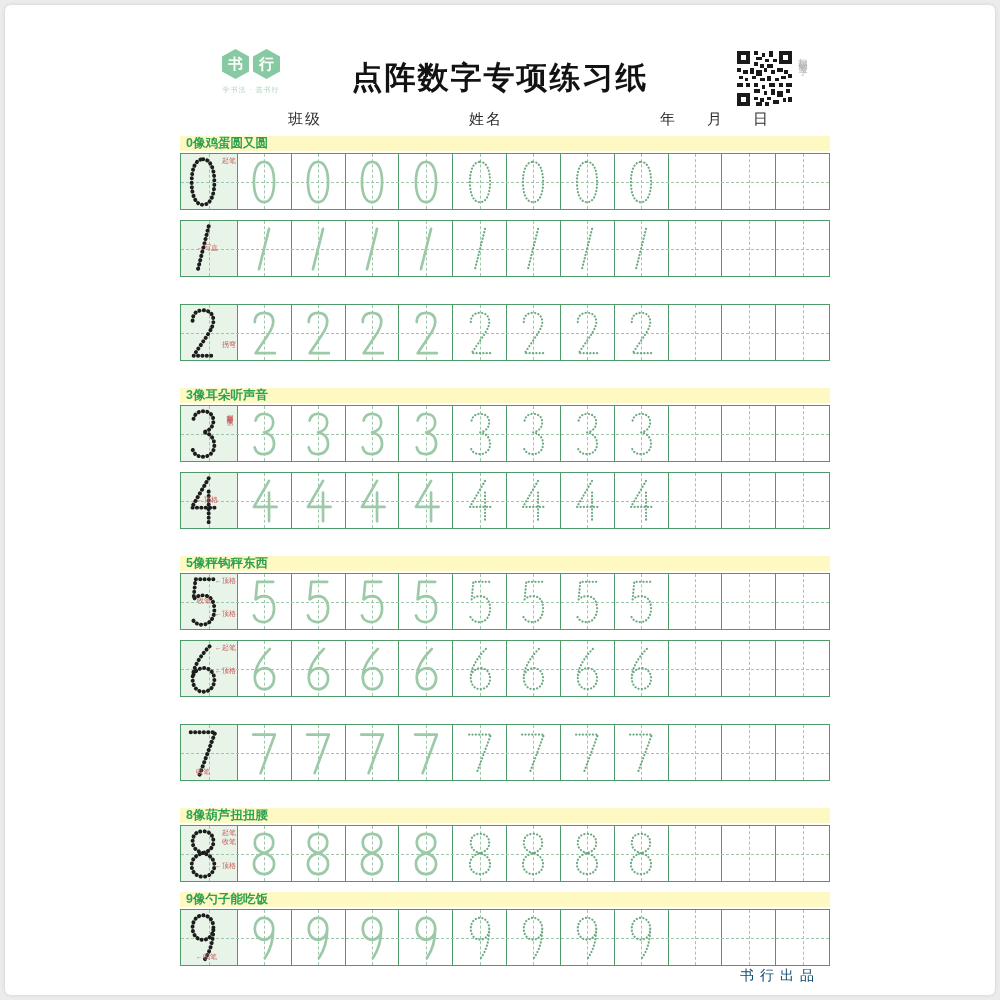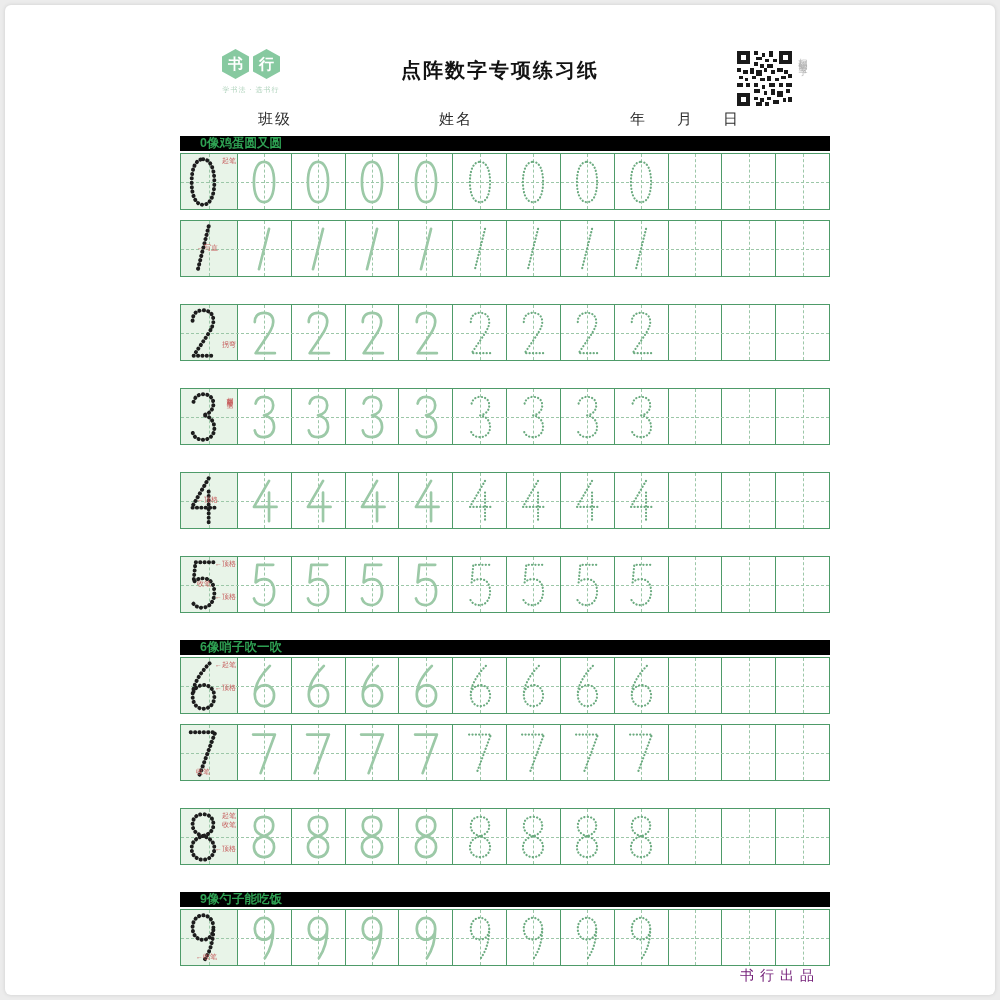--- a/index.html
+++ b/index.html
@@ -7,36 +7,36 @@
   .page{position:absolute;inset:5px;background:#ffffff;border-radius:6px;box-shadow:0 0 4px rgba(0,0,0,.12);overflow:hidden;}
 
   
   .logo{position:absolute;left:186px;top:44px;width:120px;text-align:center;}
   .logo-hexes{display:flex;gap:4px;justify-content:center;}
   .hex{width:27px;height:30px;background:#87c9a0;clip-path:polygon(50% 0,100% 25%,100% 75%,50% 100%,0 75%,0 25%);
        color:#fff;font-family:"Liberation Serif",serif;font-size:15px;font-weight:bold;
        display:flex;align-items:center;justify-content:center;}
   .logo-sub{margin-top:6px;font-size:7px;color:#aed2bb;letter-spacing:1px;}
   .title{position:absolute;left:0;right:0;top:52px;text-align:center;
-         font-size:20px;font-weight:bold;color:#121212;letter-spacing:2px;}
+         font-size:31px;font-weight:bold;color:#121212;letter-spacing:2px;}
   .qr-wrap{position:absolute;left:732px;top:46px;display:flex;gap:4px;}
   .qr{width:55px;height:55px;}
   .qr-caption{writing-mode:vertical-rl;font-size:9px;color:#b3b3b3;letter-spacing:2px;height:55px;}
 
   
   .form-line{position:absolute;left:0;top:105px;width:1000px;height:20px;
              font-family:"Liberation Serif",serif;font-size:15px;color:#2b2b2b;}
-  .form-line span{position:absolute;letter-spacing:2px;}
+  .form-line span{position:absolute;letter-spacing:2px;margin-left:30px;}
   .fl-class{left:253px;} .fl-name{left:434px;} .fl-year{left:625px;} .fl-month{left:672px;} .fl-day{left:718px;}
 
   
   .rows{position:absolute;left:175px;top:131px;width:650px;}
   .prow{height:84px;}
-  .row-band{height:15px;line-height:15px;background:#000000;color:#2ea052;
-            font-size:12.5px;font-weight:bold;padding-left:20px;box-sizing:border-box;margin-bottom:2px;}
+  .row-band{height:15px;line-height:15px;background:#fef9c3;color:#2ea052;
+            font-size:12.5px;font-weight:bold;padding-left:6px;box-sizing:border-box;margin-bottom:2px;}
   .grid{position:relative;height:57px;border:1.5px solid #4e9b69;display:flex;box-sizing:border-box;background:#fff;}
   .grid::after{content:'';position:absolute;left:0;right:0;top:50%;border-top:1.5px dashed #9cc7a8;z-index:1;}
   .excell{position:relative;width:56px;flex:0 0 56px;background:#e8f4e8;}
   .cell{position:relative;flex:1 1 0;border-left:1px solid #4e9b69;}
   .cell::before,.excell::before{content:'';position:absolute;top:0;bottom:0;left:50%;border-left:1.2px dashed #9cc7a8;z-index:1;}
   .num{position:absolute;left:50%;top:50%;transform:translate(-50%,-50%);width:34px;height:47px;z-index:2;}
   .num use{fill:none;stroke-linecap:round;stroke-linejoin:round;}
   .num.solid use{stroke:#9cc9a7;stroke-width:3.2;}
   .num.dotted use{stroke:#6cab80;stroke-width:2.6;stroke-dasharray:0.2 3.8;}
   .exnum{position:absolute;left:3px;top:50%;transform:translateY(-50%);width:38px;height:53px;z-index:2;}
@@ -47,21 +47,21 @@
   .ann-tr{top:3px;right:1px;}
   .ann-tr2{top:12px;right:1px;}
   .ann-mr{top:47%;right:1px;}
   .ann-br{bottom:11px;right:1px;}
   .ann-bl{bottom:4px;left:15px;}
   .ann-ml{top:42%;left:16px;}
   .ann-rv{top:3px;right:3px;writing-mode:vertical-rl;font-size:6.5px;letter-spacing:1px;}
 
   
   .footer{position:absolute;right:175px;top:962px;font-family:"Liberation Serif",serif;
-          font-size:14px;color:#701a75;letter-spacing:6px;}
+          font-size:14px;color:#0c4a6e;letter-spacing:6px;}
 </style>
 </head>
 <body>
 
 <svg width="0" height="0" style="position:absolute">
   <defs>
     <path id="d0" d="M20 4 C28 4 32 14 32 28 C32 42 28 52 20 52 C12 52 8 42 8 28 C8 14 12 4 20 4 Z"></path>
     <path id="d1" d="M26 4 L14 52"></path>
     <path id="d2" d="M9 15 C9 8 13 4 20 4 C27 4 31 8 31 15 C31 23 24 31 10 52 L33 52"></path>
     <path id="d3" d="M10 12 C11 7 15 4 20 4 C27 4 31 8 31 14 C31 20 27 25 20 26 C27 27 32 32 32 40 C32 47 27 52 20 52 C14 52 10 49 9 44"></path>
@@ -311,20 +311,21 @@
               <use href="#d2"></use>
             </svg>
           </div>
           <div class="cell"></div>
           <div class="cell"></div>
           <div class="cell"></div>
         </div>
   </div>
 
   <div class="prow">
+    <div class="row-band">3像耳朵听声音</div>
     <div class="grid">
       <div class="excell">
         <svg class="exnum" viewBox="0 0 40 56">
               <use href="#d3"></use>
             </svg>
       <span class="ann ann-rv">拐到竖中线上</span>
           </div>
     <div class="cell">
             <svg class="num solid" viewBox="0 0 40 56">
               <use href="#d3"></use>
@@ -419,20 +420,21 @@
               <use href="#d4"></use>
             </svg>
           </div>
           <div class="cell"></div>
           <div class="cell"></div>
           <div class="cell"></div>
         </div>
   </div>
 
   <div class="prow">
+    <div class="row-band">5像秤钩秤东西</div>
     <div class="grid">
       <div class="excell">
         <svg class="exnum" viewBox="0 0 40 56">
               <use href="#d5"></use>
             </svg>
       <span class="ann ann-tr">←顶格</span>
             <span class="ann ann-ml">收笔</span>
             <span class="ann ann-br">←顶格</span>
           </div>
     <div class="cell">
@@ -475,21 +477,20 @@
               <use href="#d5"></use>
             </svg>
           </div>
           <div class="cell"></div>
           <div class="cell"></div>
           <div class="cell"></div>
         </div>
   </div>
 
   <div class="prow">
-    <div class="row-band">6像哨子吹一吹</div>
     <div class="grid">
       <div class="excell">
         <svg class="exnum" viewBox="0 0 40 56">
               <use href="#d6"></use>
             </svg>
       <span class="ann ann-tr">←起笔</span>
             <span class="ann ann-mr">←顶格</span>
           </div>
     <div class="cell">
             <svg class="num solid" viewBox="0 0 40 56">
@@ -585,20 +586,21 @@
               <use href="#d7"></use>
             </svg>
           </div>
           <div class="cell"></div>
           <div class="cell"></div>
           <div class="cell"></div>
         </div>
   </div>
 
   <div class="prow">
+    <div class="row-band">8像葫芦扭扭腰</div>
     <div class="grid">
       <div class="excell">
         <svg class="exnum" viewBox="0 0 40 56">
               <use href="#d8"></use>
             </svg>
       <span class="ann ann-tr">起笔</span>
             <span class="ann ann-tr2">收笔</span>
             <span class="ann ann-br">←顶格</span>
           </div>
     <div class="cell">

